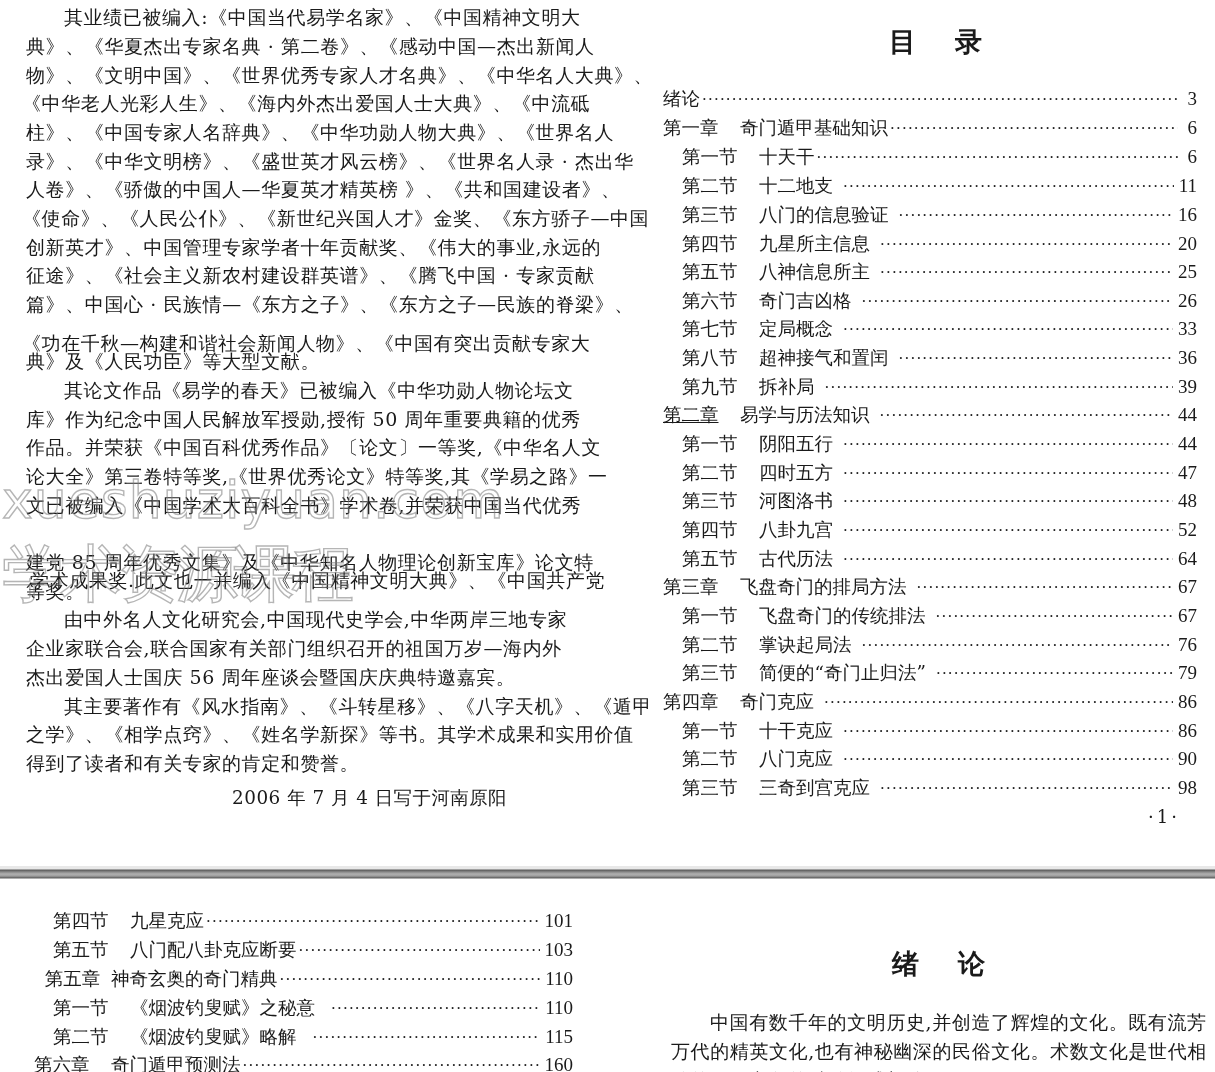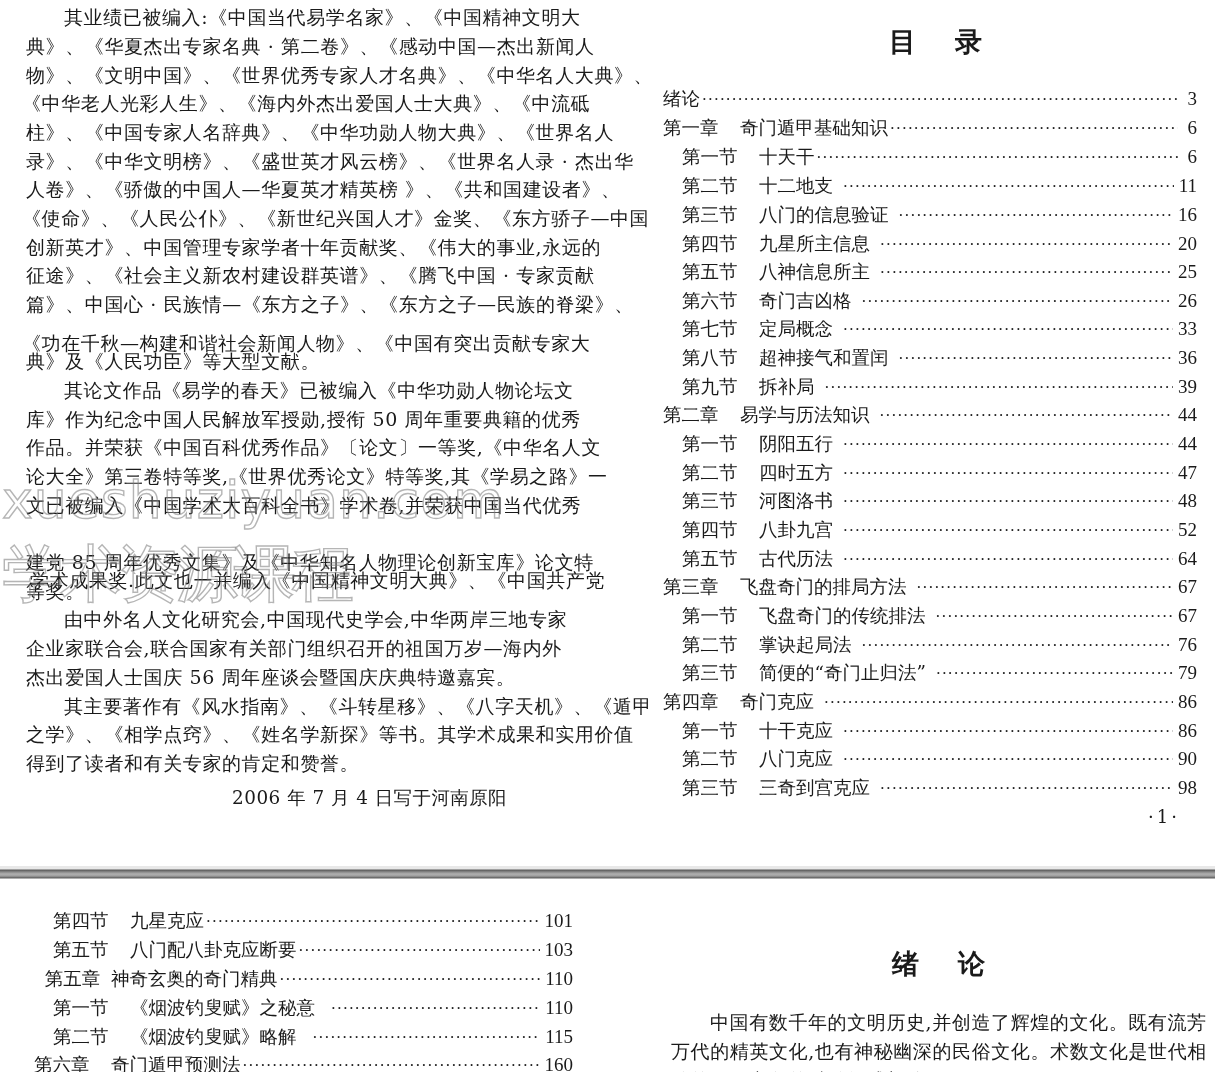--- a/index.html
+++ b/index.html
@@ -127,21 +127,21 @@
       <span class="leader" style="margin-left:10px;"></span>
       <span class="page-no">36</span>
     </div>
     <div class="toc-row" style="left:82px;top:374px;width:515px;">
       <span class="num" style="width:77px;">第九节</span>
       <span class="label">拆补局</span>
       <span class="leader" style="margin-left:10px;"></span>
       <span class="page-no">39</span>
     </div>
     <div class="toc-row" style="left:63px;top:402px;width:534px;">
-      <span class="num" style="width:77px;">第二章</span>
+      <span class="num" style="width:77px;text-decoration:underline;">第二章</span>
       <span class="label">易学与历法知识</span>
       <span class="leader" style="margin-left:10px;"></span>
       <span class="page-no">44</span>
     </div>
     <div class="toc-row" style="left:82px;top:431px;width:515px;">
       <span class="num" style="width:77px;">第一节</span>
       <span class="label">阴阳五行</span>
       <span class="leader" style="margin-left:10px;"></span>
       <span class="page-no">44</span>
     </div>

